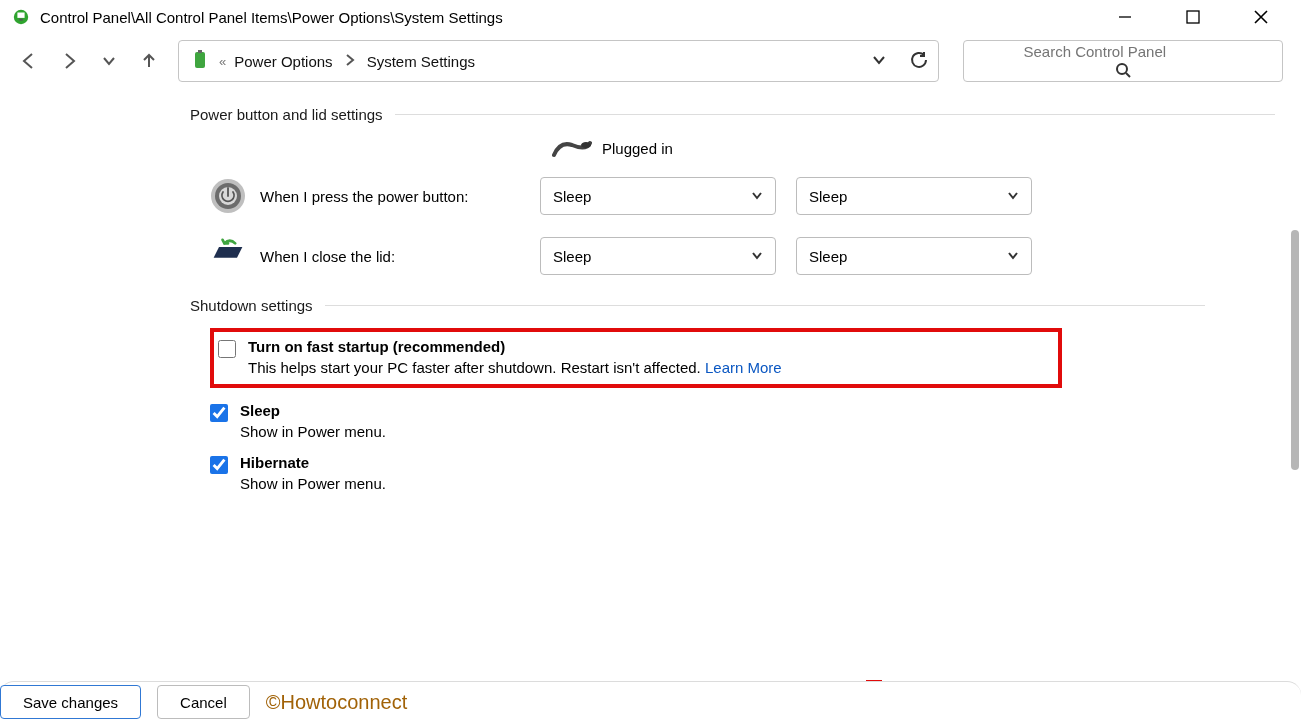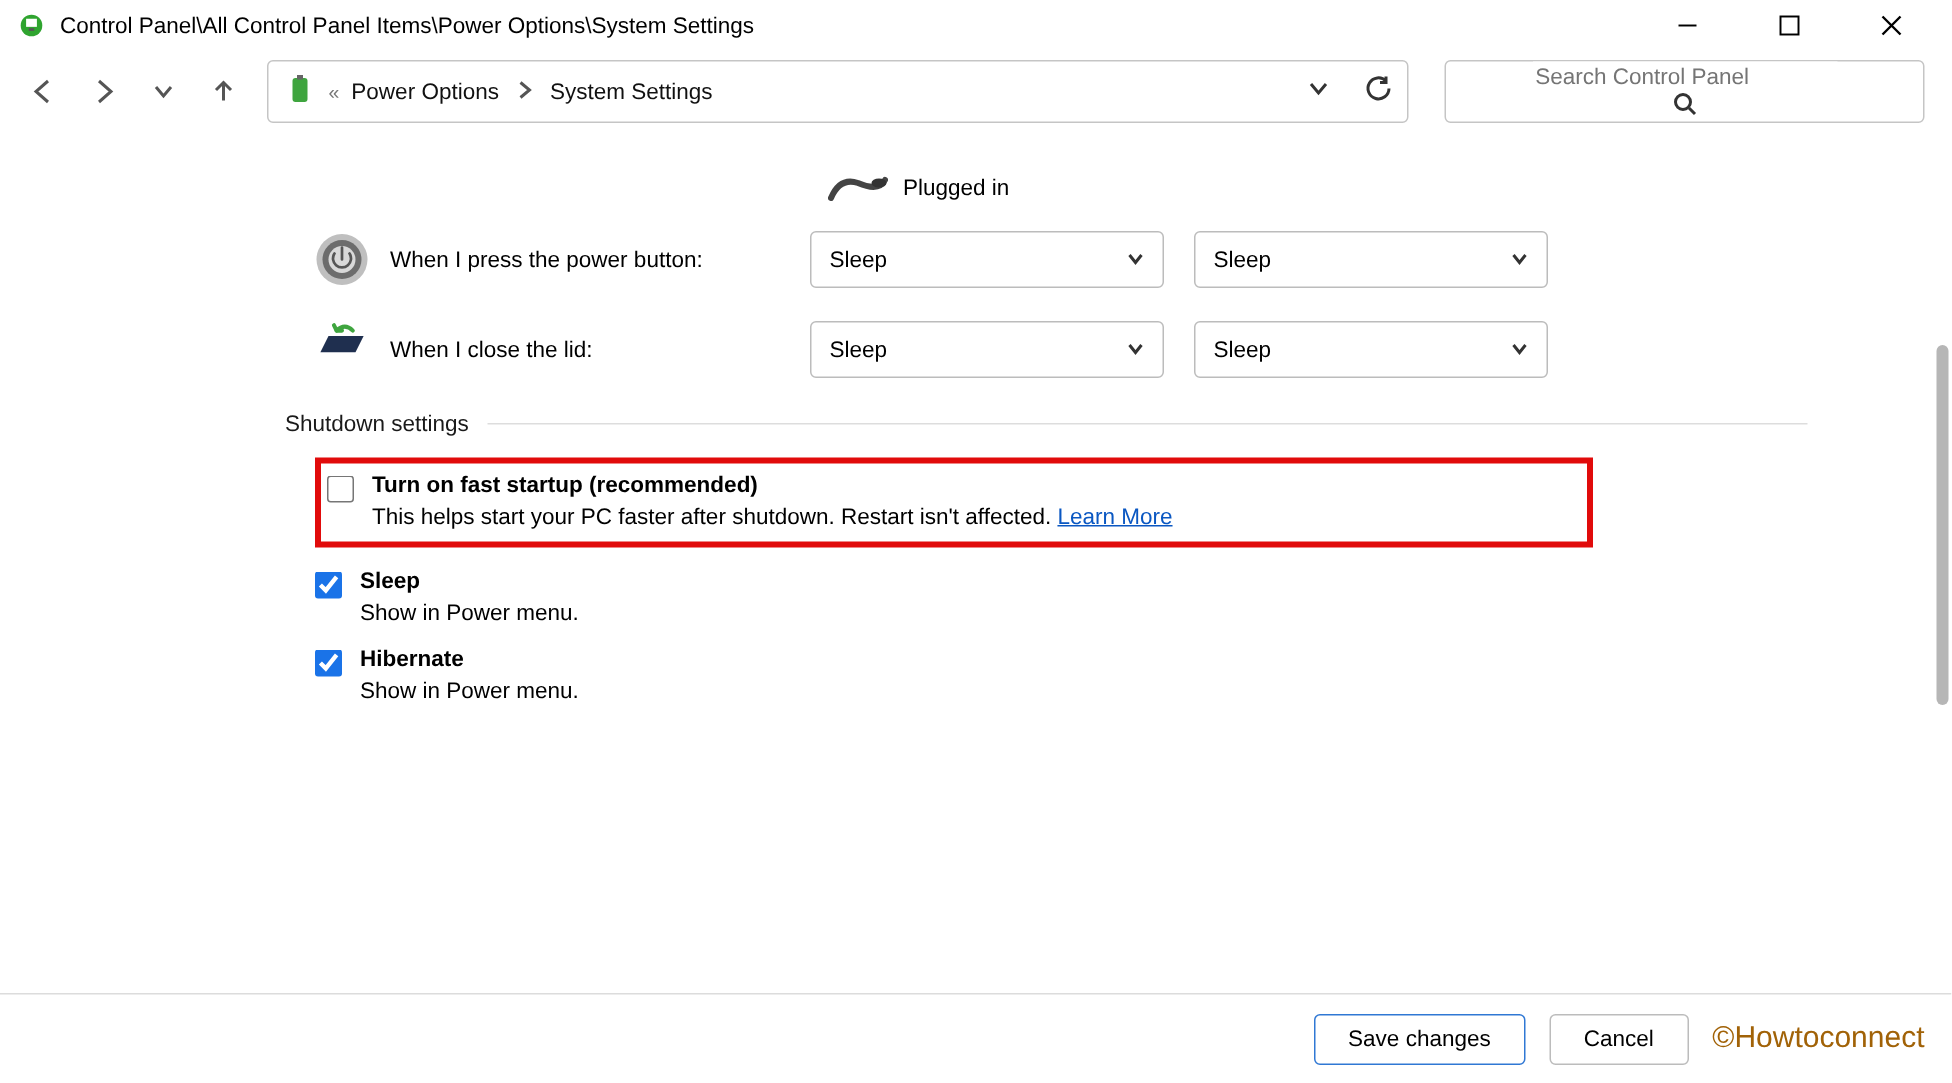--- a/index.html
+++ b/index.html
@@ -189,21 +189,20 @@
   .opt input[type=checkbox] {
     width: 18px; height: 18px;
     margin: 2px 4px 0 0;
     accent-color: #1a73e8;
     cursor: pointer;
   }
   .opt .title { font-weight: 700; }
   .opt .desc { margin-top: 4px; }
   .opt .desc a.learn {
     color: #0a57c2;
-    text-decoration: underline;
     cursor: pointer;
   }
 
   .highlight-box {
     border: 4px solid #e10b0b;
     padding: 6px 10px 8px 4px;
     margin-bottom: 14px;
     width: 852px;
   }
 
@@ -212,28 +211,28 @@
     position: absolute;
     left: 850px;
     top: 592px;
   }
 
   
   .footer {
     position: absolute;
     left: 0; right: 0;
     bottom: 0;
-    height: 60px;
+    height: 41px;
     border-top: 1px solid #dcdcdc;
     display: flex;
     align-items: center;
-    justify-content: flex-end;
     padding-right: 18px;
     gap: 16px;
     background: #fff;
+    border-radius: 14px;
   }
   .footer .btn {
     height: 34px;
     padding: 0 22px;
     border: 1px solid #bcbcbc;
     border-radius: 4px;
     background: #fff;
     cursor: pointer;
     display: flex;
     align-items: center;
@@ -348,20 +347,24 @@
       <svg width="16" height="16">
           <circle cx="7" cy="7" r="5"></circle>
           <path d="M11 11 L15 15"></path>
         </svg>
     </span>
   </div>
 </div>
 
 <div class="content">
 
+  <div class="section-header">
+    <span class="label">Power button and lid settings</span>
+    <div class="rule"></div>
+  </div>
 
   <div class="column-headers">
     <div class="col-spacer"></div>
     <div class="col-head">
       <span class="icon" style="width:40px;height:22px;">
         <svg viewBox="0 0 40 22">
             <path d="M2 18 Q8 4 20 8 Q34 14 38 6" stroke="#444" stroke-width="4" fill="none" stroke-linecap="round"></path>
             <ellipse cx="34" cy="8" rx="5" ry="3" fill="#333"></ellipse>
           </svg>
       </span>

